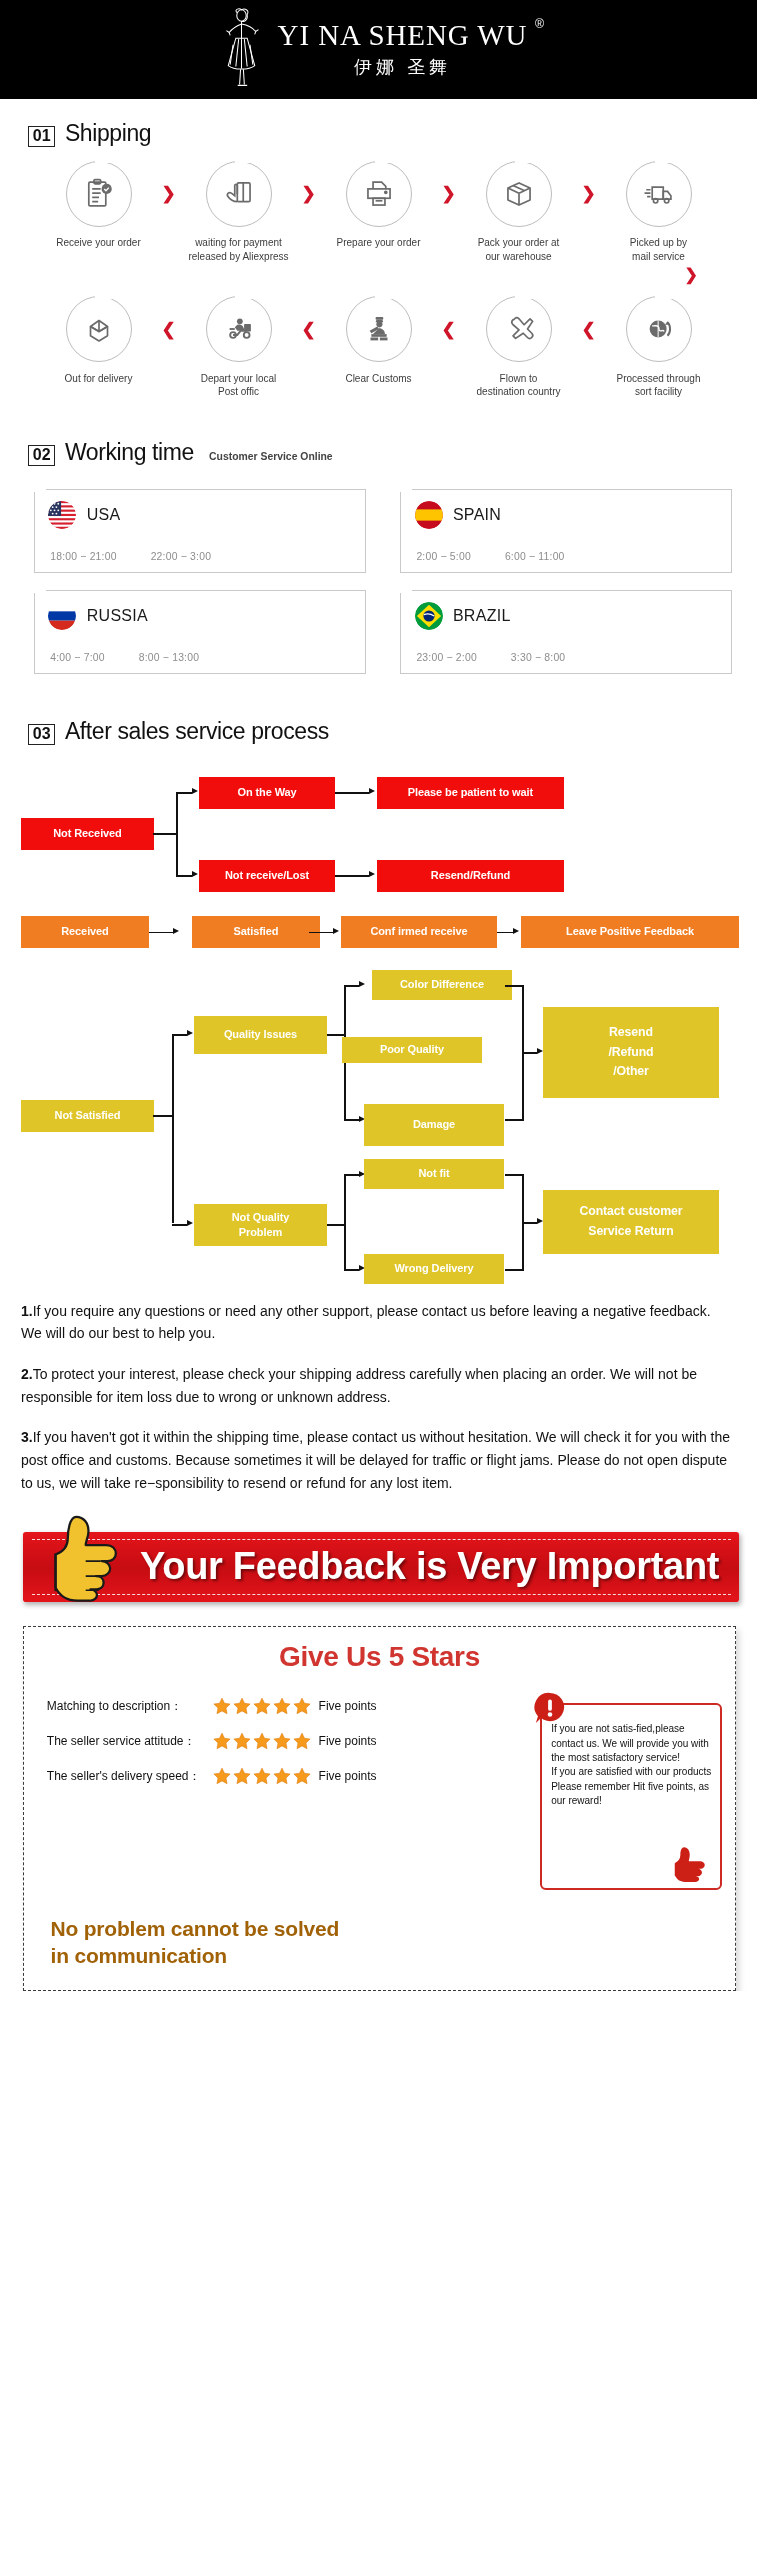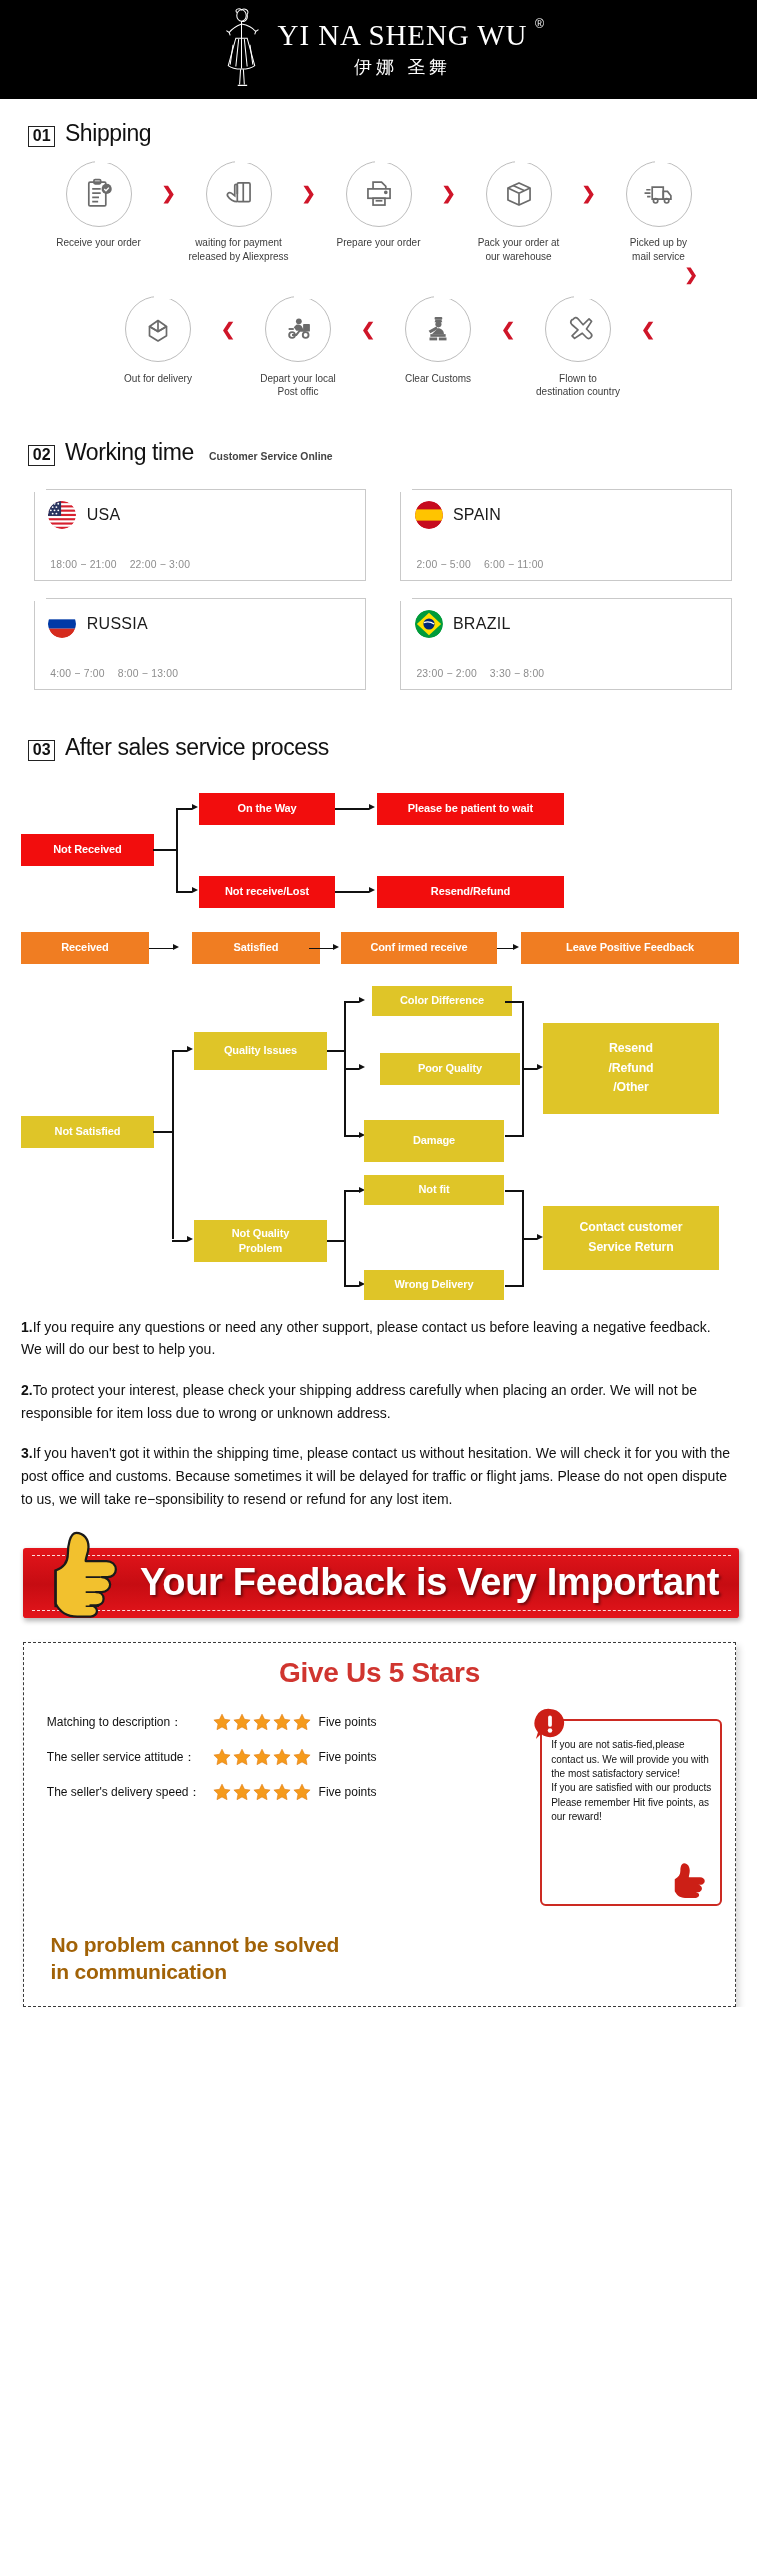--- a/index.html
+++ b/index.html
@@ -70,21 +70,21 @@
     margin:23px 24.6px 0 34px; display:grid; grid-template-columns:1fr 1fr;
     gap:17px 34px;
   }
   .work-card {
     border:0.9px solid #c9c9c9; padding:11.4px 13.3px 9.5px; position:relative; background:#fff;
   }
   .work-card::before{ content:""; position:absolute; left:-0.9px; top:-0.9px; width:11.4px; height:2.8px; background:#fff; }
   .work-head { display:flex; align-items:center; gap:10.4px; }
   .flag { width:28px; height:28px; border-radius:50%; overflow:hidden; flex:none; display:block; }
   .country { font-size:16px; color:#1a1a1a; letter-spacing:0.3px; }
-  .hours { display:flex; gap:13px; margin-top:30px; padding-left:1.9px; }
+  .hours { display:flex; gap:34px; margin-top:22px; padding-left:1.9px; }
   .hours span { font-size:10.4px; color:#8d8d8d; letter-spacing:0.2px; }
 
   
   .after-block { padding-top:44px; }
   .flow { position:relative; margin-top:17px; }
   .fbox {
     position:absolute; color:#fff; font-weight:700;
     display:flex; align-items:center; justify-content:center; text-align:center;
     line-height:1.25; font-size:11px; letter-spacing:-0.1px;
   }
@@ -324,20 +324,35 @@
             <g fill="none" stroke="#6b6b6b" stroke-width="2" stroke-linejoin="round">
               <path d="M13 9c-2 2-2 4 0 6l7 6 -7 7 3 3 9-6 5 5c1.5 1.5 3.5 1.5 5 0 1.5-1.5 1.5-3.5 0-5l-5-5 6-9-3-3-7 7-6-7c-2-2-4-2-6 1z"></path>
             </g>
           </svg>
         </div>
         <div class="ship-label" style="white-space:pre-line">Flown to
 destination country</div>
       </div>
       <div class="ship-arrow">❮</div>
 
+      <div class="ship-step">
+        <div class="ship-circle">
+          <svg viewBox="0 0 40 40">
+            <g>
+              <circle cx="19" cy="20" r="10" fill="#6b6b6b"></circle>
+              <path d="M12 16c3 1 5-1 7 1s0 4 2 5 4-2 5 1" stroke="#fff" stroke-width="1.6" fill="none"></path>
+              <path d="M19 10v20" stroke="#fff" stroke-width="1.2" fill="none"></path>
+              <path d="M30 12c4 4 4 12 0 16" stroke="#6b6b6b" stroke-width="2.4" fill="none"></path>
+              <path d="M30 11l2 4-5 0z" fill="#6b6b6b"></path>
+            </g>
+          </svg>
+        </div>
+        <div class="ship-label" style="white-space:pre-line">Processed through
+sort facility</div>
+      </div>
     </div>
   </div>
 
   <div class="work-block">
     <div class="sec-title">
       <span class="sec-num">02</span>
       <span class="sec-name">Working time</span>
       <span class="sec-sub">Customer Service Online</span>
     </div>
 
@@ -495,21 +510,21 @@
       <div class="fline" style="left:327px; top:67px; width:19px; height:1.9px;"></div>
       <div class="fline" style="left:344px; top:18px; width:1.9px; height:136px;"></div>
       <div class="fline" style="left:344px; top:18px; width:15px; height:1.9px;"></div>
       <div class="fhead right" style="left:359px; top:14px;"></div>
       <div class="fline" style="left:344px; top:85px; width:15px; height:1.9px;"></div>
       <div class="fhead right" style="left:359px; top:81px;"></div>
       <div class="fline" style="left:344px; top:152px; width:15px; height:1.9px;"></div>
       <div class="fhead right" style="left:359px; top:149px;"></div>
 
       <div class="fbox yellow" style="left:372px; top:2.8px; width:140px; height:30px;">Color Difference</div>
-      <div class="fbox yellow" style="left:380px; top:70px; width:140px; height:32px;">Poor Quality</div>
+      <div class="fbox yellow" style="left:342px; top:70px; width:140px; height:26px;">Poor Quality</div>
       <div class="fbox yellow" style="left:364px; top:137px; width:140px; height:42px;">Damage</div>
 
       <div class="fline" style="left:505px; top:18px; width:19px; height:1.9px;"></div>
       <div class="fline" style="left:505px; top:152px; width:19px; height:1.9px;"></div>
       <div class="fline" style="left:522px; top:18px; width:1.9px; height:136px;"></div>
       <div class="fline" style="left:522px; top:85px; width:15px; height:1.9px;"></div>
       <div class="fhead right" style="left:537px; top:81px;"></div>
       <div class="fbox yellow" style="left:543px; top:40px; width:176px; height:91px; flex-direction:column; white-space:pre-line; font-size:12.3px; line-height:1.6;">Resend
 /Refund
 /Other</div>

